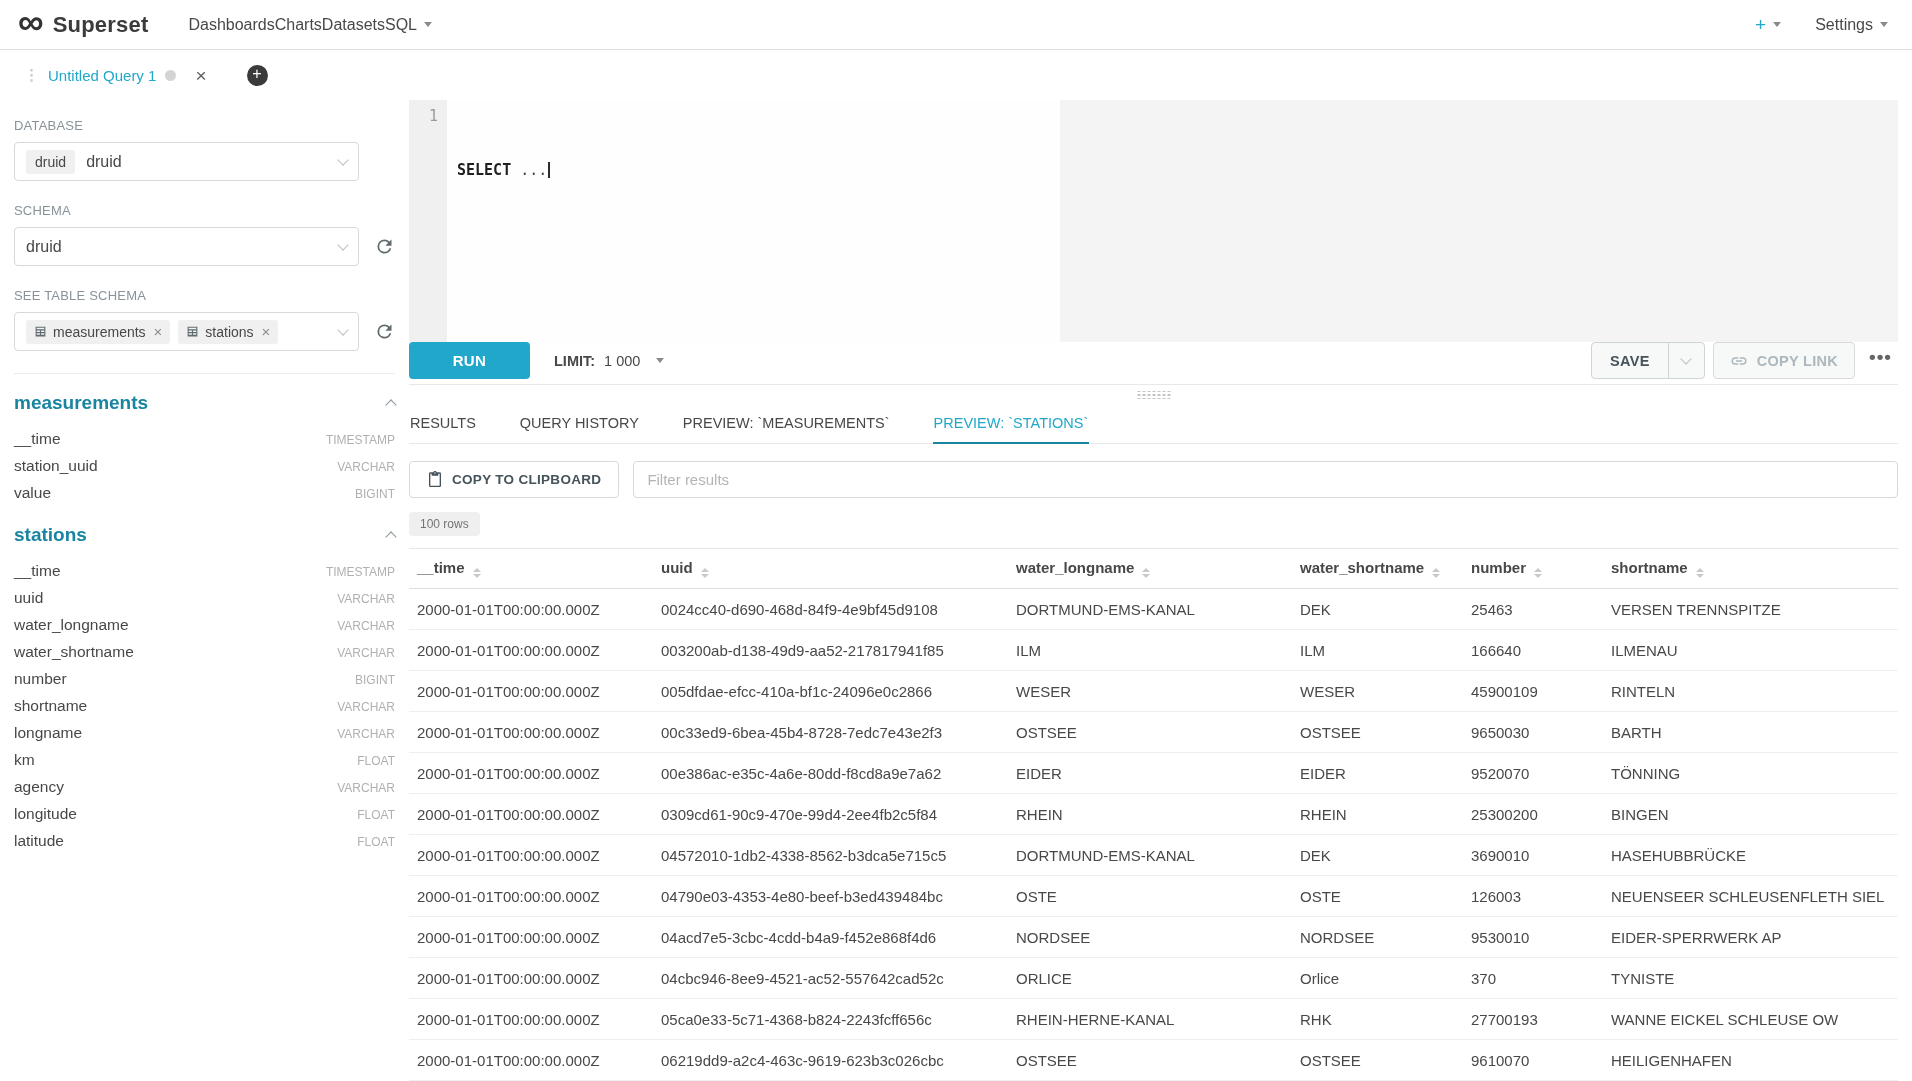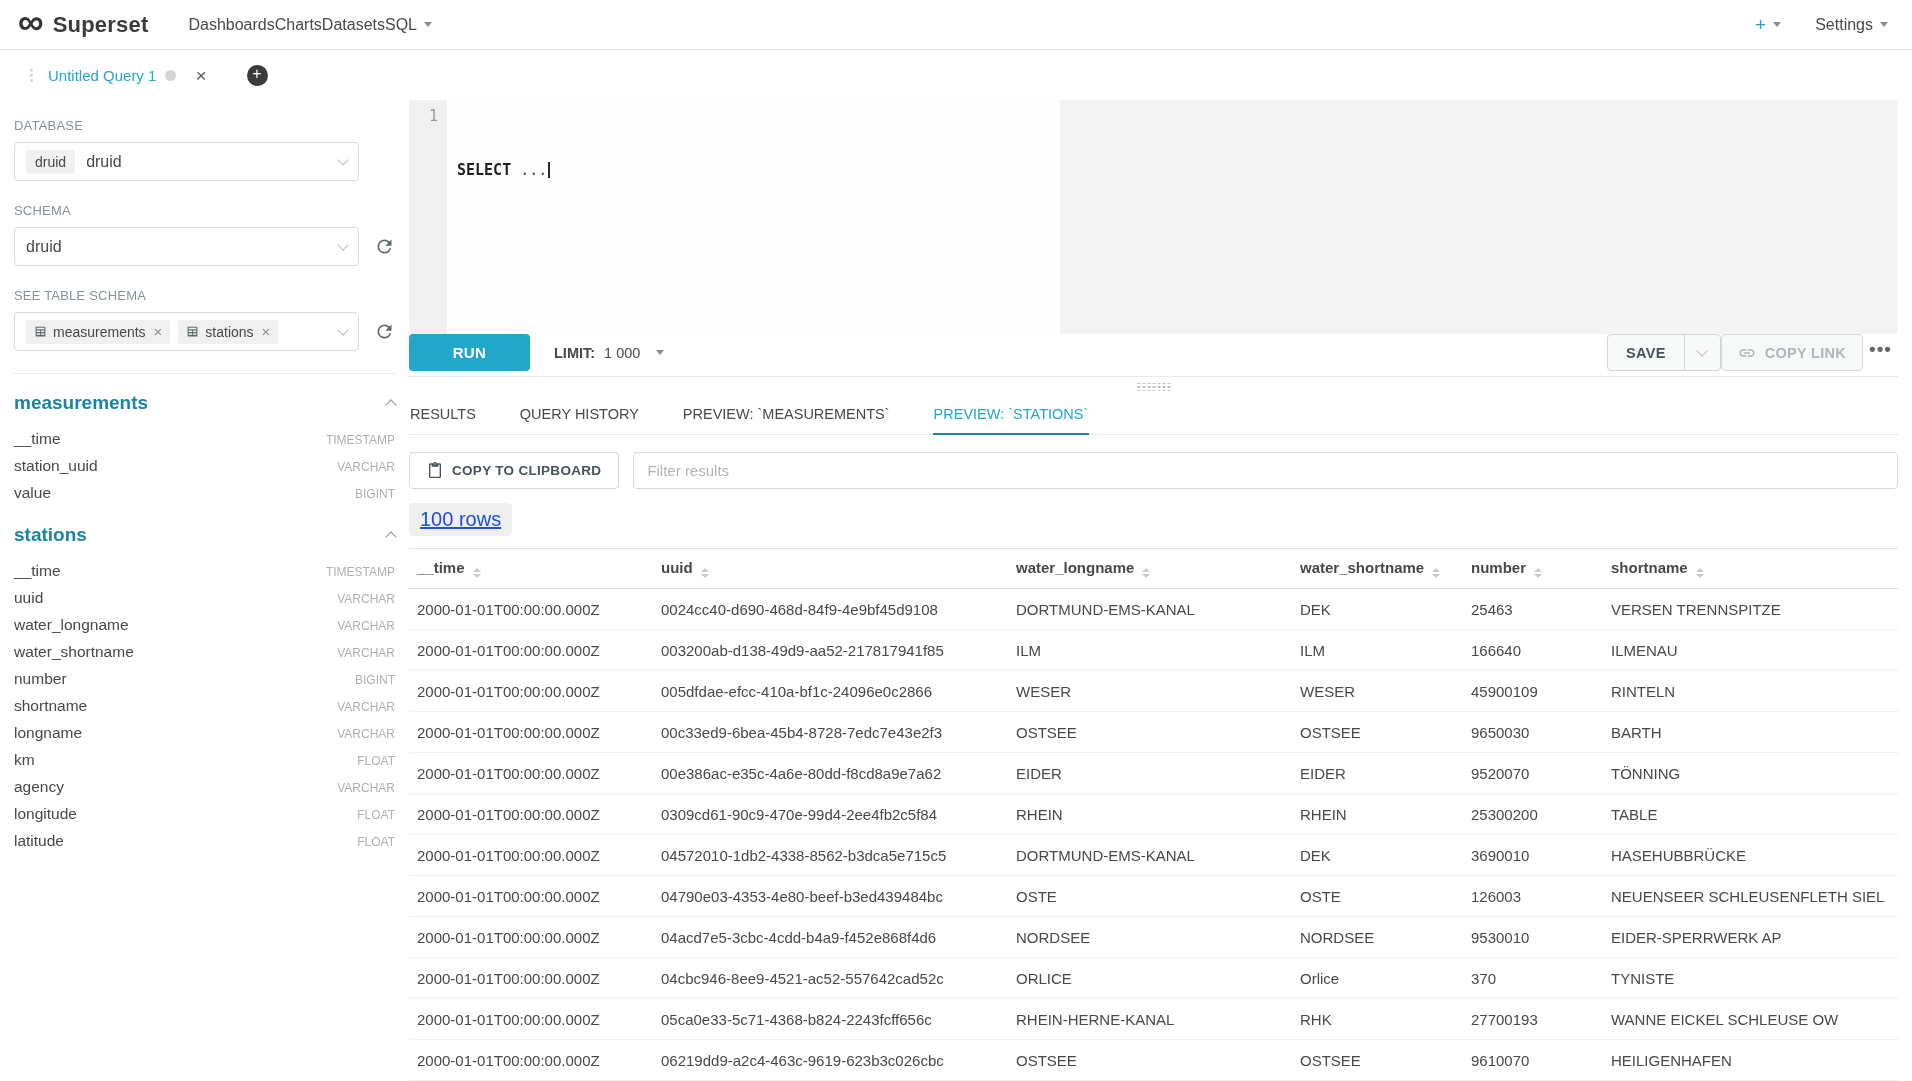--- a/index.html
+++ b/index.html
@@ -80,21 +80,21 @@
   .cursor { display:inline-block; width:2px; height:16px; background:#2b2b2b;
             vertical-align:-3px; margin-left:1px; }
 
   
   .toolbar { height:44px; display:flex; align-items:center; border-bottom:1px solid #e8e8e8;
              padding-bottom:4px; }
   .run-btn { width:121px; height:37px; background:#20a7c9; color:#fff; font-weight:bold;
              font-size:15px; letter-spacing:0.4px; border:none; border-radius:4px; cursor:pointer; }
   .limit { margin-left:24px; display:flex; align-items:center; gap:9px; font-size:14.5px; cursor:pointer; }
   .limit-lbl { font-weight:bold; }
-  .right-group { margin-left:auto; display:flex; align-items:center; gap:0;padding-left:28px; }
+  .right-group { margin-left:auto; display:flex; align-items:center; gap:8px;padding-left:28px; }
   .save-btn { display:flex; height:37px; border:1px solid #cfd4d6; border-radius:4px;
               background:#f7f8f8; overflow:hidden; cursor:pointer; }
   .save-main { padding:0 18px; display:flex; align-items:center; font-weight:bold;
                font-size:14.5px; color:#45535a; letter-spacing:0.3px; }
   .save-caret { width:36px; border-left:1px solid #cfd4d6; display:flex;
                 align-items:center; justify-content:center; }
   .copylink-btn { display:flex; align-items:center; gap:9px; height:37px; padding:0 16px;
                   border:1px solid #d6dadc; border-radius:4px; background:#f7f8f8;
                   font-weight:bold; font-size:14.5px; color:#aeb8bc; letter-spacing:0.3px; cursor:pointer; }
   .more-btn { font-size:19px; font-weight:bold; color:#666; letter-spacing:1px;
@@ -116,21 +116,21 @@
   .result-controls { display:flex; align-items:center; gap:14px; margin-top:17px; }
   .copy-btn { display:flex; align-items:center; gap:9px; height:37px; padding:0 17px;
               border:1px solid #d6dadc; border-radius:4px; background:#fff;
               font-weight:bold; font-size:13.5px; color:#45535a; letter-spacing:0.3px; cursor:pointer; }
   .filter-input { flex:1; height:37px; border:1px solid #d9d9d9; border-radius:4px;
                   padding:0 13px; font-size:15px; font-family:"Liberation Sans",sans-serif;
                   color:#484848; outline:none; }
   .filter-input::placeholder { color:#b4b4b4; }
   .rowcount-row { margin:14px 0 12px; }
   .badge { display:inline-block; background:#efefef; border-radius:4px; padding:5px 11px;
-           font-size:20px; color:#1d4ed8;text-decoration:underline; }
+           font-size:12px; color:#737373; }
 
   
   .results-table { width:100%; border-collapse:collapse; table-layout:fixed; }
   .results-table th { text-align:left; font-weight:bold; font-size:15px; color:#484848;
                       padding:10px 8px; border-top:1px solid #e6e6e6; border-bottom:1px solid #dedede;
                       cursor:pointer; white-space:nowrap; overflow:hidden; }
   .results-table td { font-size:15px; color:#484848; padding:11.5px 8px;
                       border-bottom:1px solid #efefef; white-space:nowrap; overflow:hidden; }
   .sort { display:inline-flex; flex-direction:column; gap:2.5px; margin-left:8px; vertical-align:1px; }
   .s-up { width:0; height:0; border-left:4px solid transparent; border-right:4px solid transparent;
@@ -453,21 +453,21 @@
             <td>EIDER</td>
             <td>9520070</td>
             <td>TÖNNING</td>
           </tr>
           <tr>
             <td>2000-01-01T00:00:00.000Z</td>
             <td>0309cd61-90c9-470e-99d4-2ee4fb2c5f84</td>
             <td>RHEIN</td>
             <td>RHEIN</td>
             <td>25300200</td>
-            <td>TABLE</td>
+            <td>BINGEN</td>
           </tr>
           <tr>
             <td>2000-01-01T00:00:00.000Z</td>
             <td>04572010-1db2-4338-8562-b3dca5e715c5</td>
             <td>DORTMUND-EMS-KANAL</td>
             <td>DEK</td>
             <td>3690010</td>
             <td>HASEHUBBRÜCKE</td>
           </tr>
           <tr>

